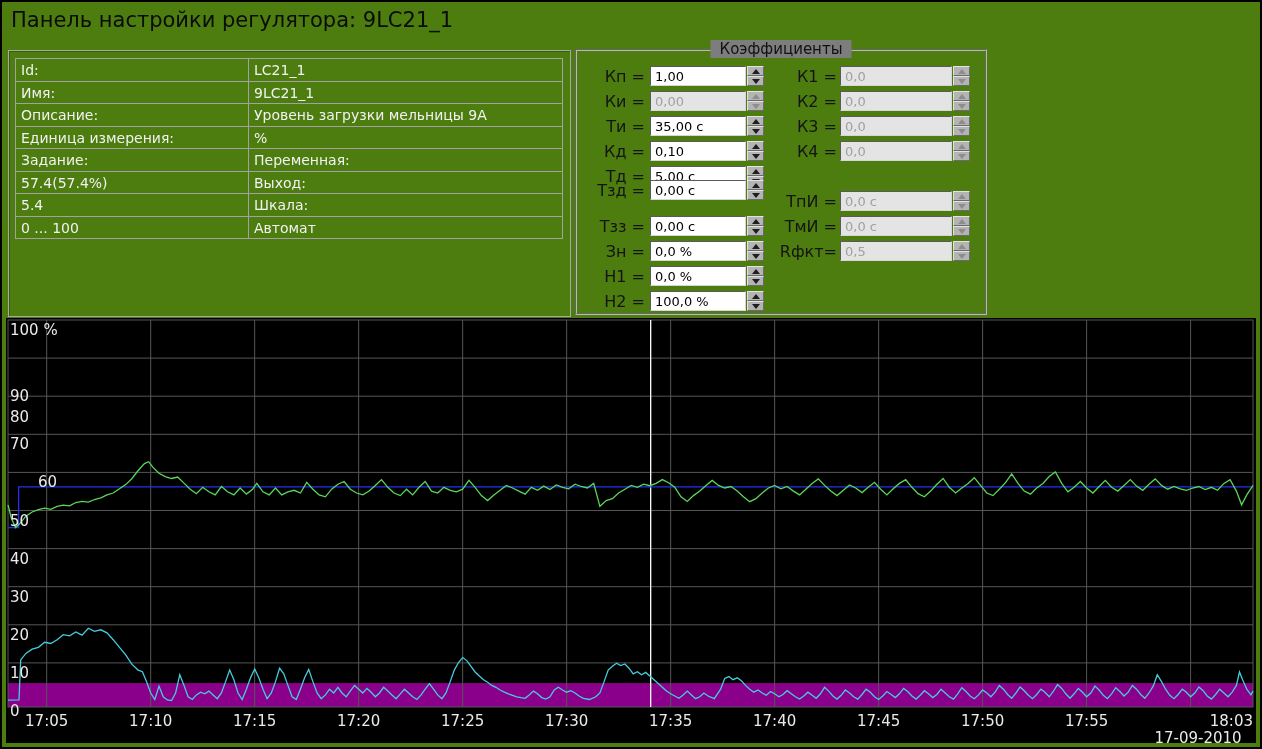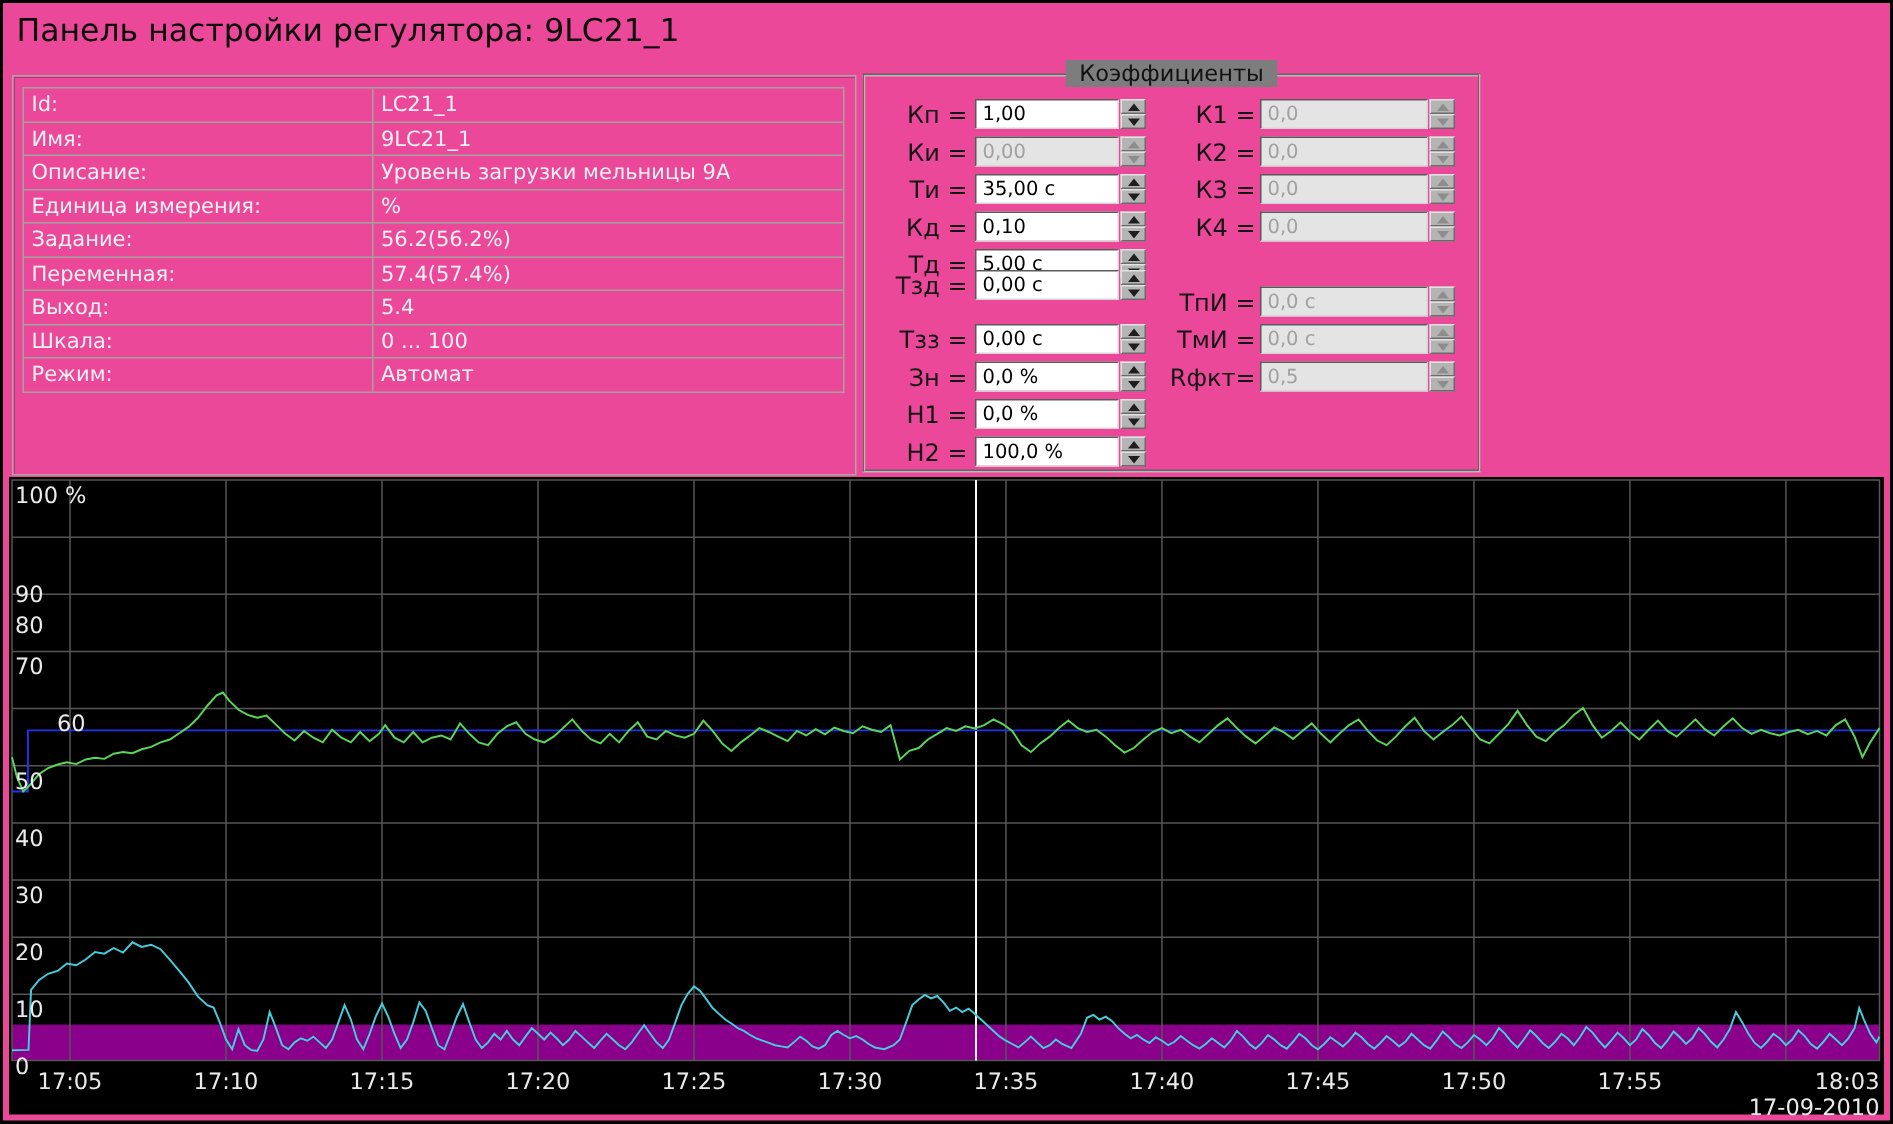--- a/index.html
+++ b/index.html
@@ -1,18 +1,18 @@
 <!DOCTYPE html>
 <html><head>
 <meta charset="utf-8">
 <style>
   html,body{margin:0;padding:0;}
   body{width:1262px;height:749px;position:relative;background:#000;overflow:hidden;
        font-family:"DejaVu Sans","Liberation Sans",sans-serif;}
-  .window{position:absolute;left:2px;top:2px;right:2px;bottom:2px;background:#ec4899;text-decoration:underline;}
+  .window{position:absolute;left:2px;top:2px;right:2px;bottom:2px;background:#4d7c0f;text-decoration:underline;}
   .title{position:absolute;left:9px;top:6px;font-size:21px;color:#0b0b0b;white-space:nowrap;}
   
   .info-panel{position:absolute;left:6px;top:48px;width:561px;height:265px;
               border:1px solid #a8a8a8;box-shadow:inset 1px 1px 0 rgba(0,0,0,0.25);}
   .info-table{position:absolute;left:6px;top:7px;width:547px;
               display:grid;grid-template-columns:233px 1fr;grid-auto-rows:22.5px;
               border-top:1px solid #a2a2a2;border-left:1px solid #a2a2a2;}
   .cell{border-right:1px solid #a2a2a2;border-bottom:1px solid #a2a2a2;
         color:#f2f2f2;font-size:14px;line-height:22px;padding-left:5px;overflow:hidden;white-space:nowrap;}
   
@@ -33,47 +33,45 @@
   .tri{position:absolute;left:4px;width:0;height:0;border-left:4px solid transparent;border-right:4px solid transparent;}
   .sb.up .tri{top:2px;border-bottom:5px solid #1e1e1e;}
   .sb.dn .tri{top:2px;border-top:5px solid #1e1e1e;}
   .sb.dis .tri{border-bottom-color:#8d8d8d;border-top-color:#8d8d8d;}
   
   .chart-region{position:absolute;left:4px;right:4px;top:316px;bottom:4px;background:#000;}
   .chart-region svg{position:absolute;left:0;top:0;}
   .ylab{position:absolute;color:#eaeaea;font-size:15px;white-space:nowrap;}
   .xlab{position:absolute;color:#eaeaea;font-size:15px;white-space:nowrap;width:70px;text-align:center;}
   .xlab.right, .datelab{text-align:right;}
-  .datelab{position:absolute;color:#eaeaea;font-size:15px;white-space:nowrap;width:110px;}
+  .datelab{position:absolute;color:#eaeaea;font-size:15px;white-space:nowrap;width:110px;text-align:center;}
 </style>
 </head>
 <body>
 
 <div class="window">
   <div class="title">Панель настройки регулятора: 9LC21_1</div>
 
   <div class="info-panel">
     <div class="info-table">
         <div class="cell">Id:</div>
         <div class="cell">LC21_1</div>
         <div class="cell">Имя:</div>
         <div class="cell">9LC21_1</div>
         <div class="cell">Описание:</div>
         <div class="cell">Уровень загрузки мельницы 9А</div>
         <div class="cell">Единица измерения:</div>
         <div class="cell">%</div>
         <div class="cell">Задание:</div>
-        <div class="cell">56.2(56.2%)</div>
         <div class="cell">Переменная:</div>
         <div class="cell">57.4(57.4%)</div>
         <div class="cell">Выход:</div>
         <div class="cell">5.4</div>
         <div class="cell">Шкала:</div>
         <div class="cell">0 ... 100</div>
-        <div class="cell">Режим:</div>
         <div class="cell">Автомат</div>
       </div>
   </div>
 
   <div class="coef-box">
     <div class="coef-title">Коэффициенты</div>
     <div id="coef-left">
         <div class="coef-row" style="top: 15px;">
           <span class="coef-label" style="left: 0px; width: 68px;">Кп =</span>
           <input class="coef-input" value="1,00" style="left: 73px; width: 96px;">

